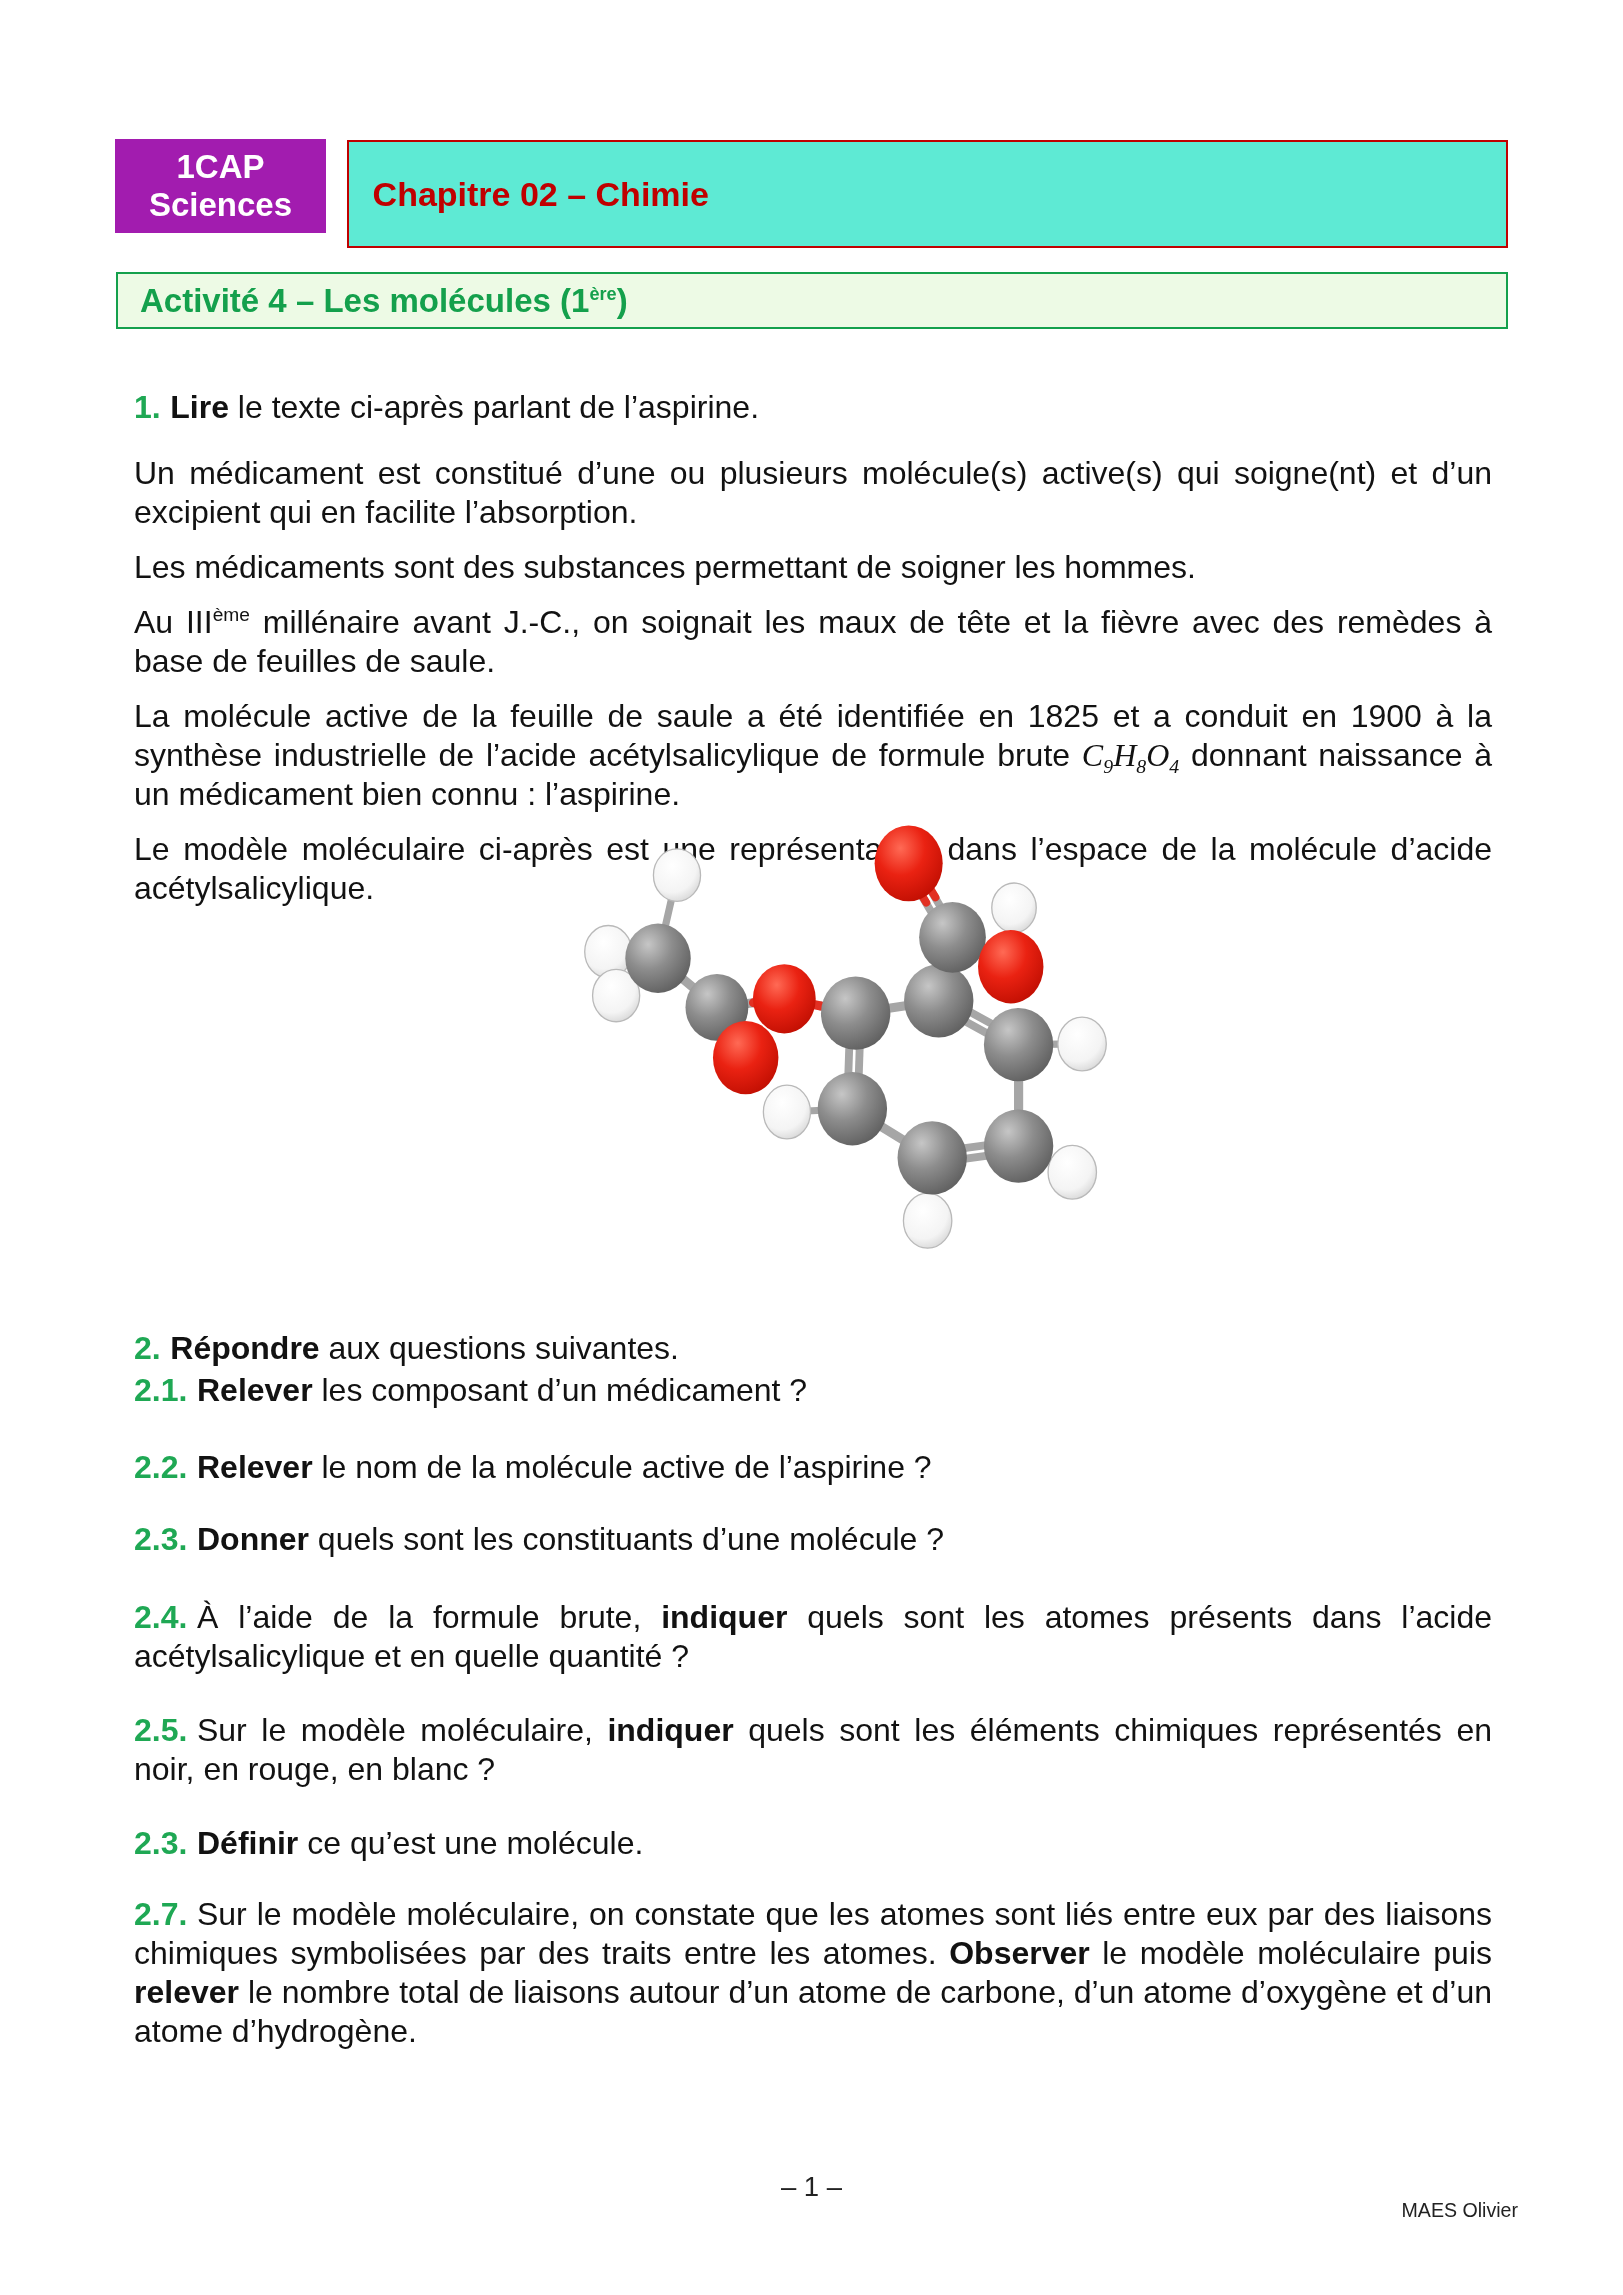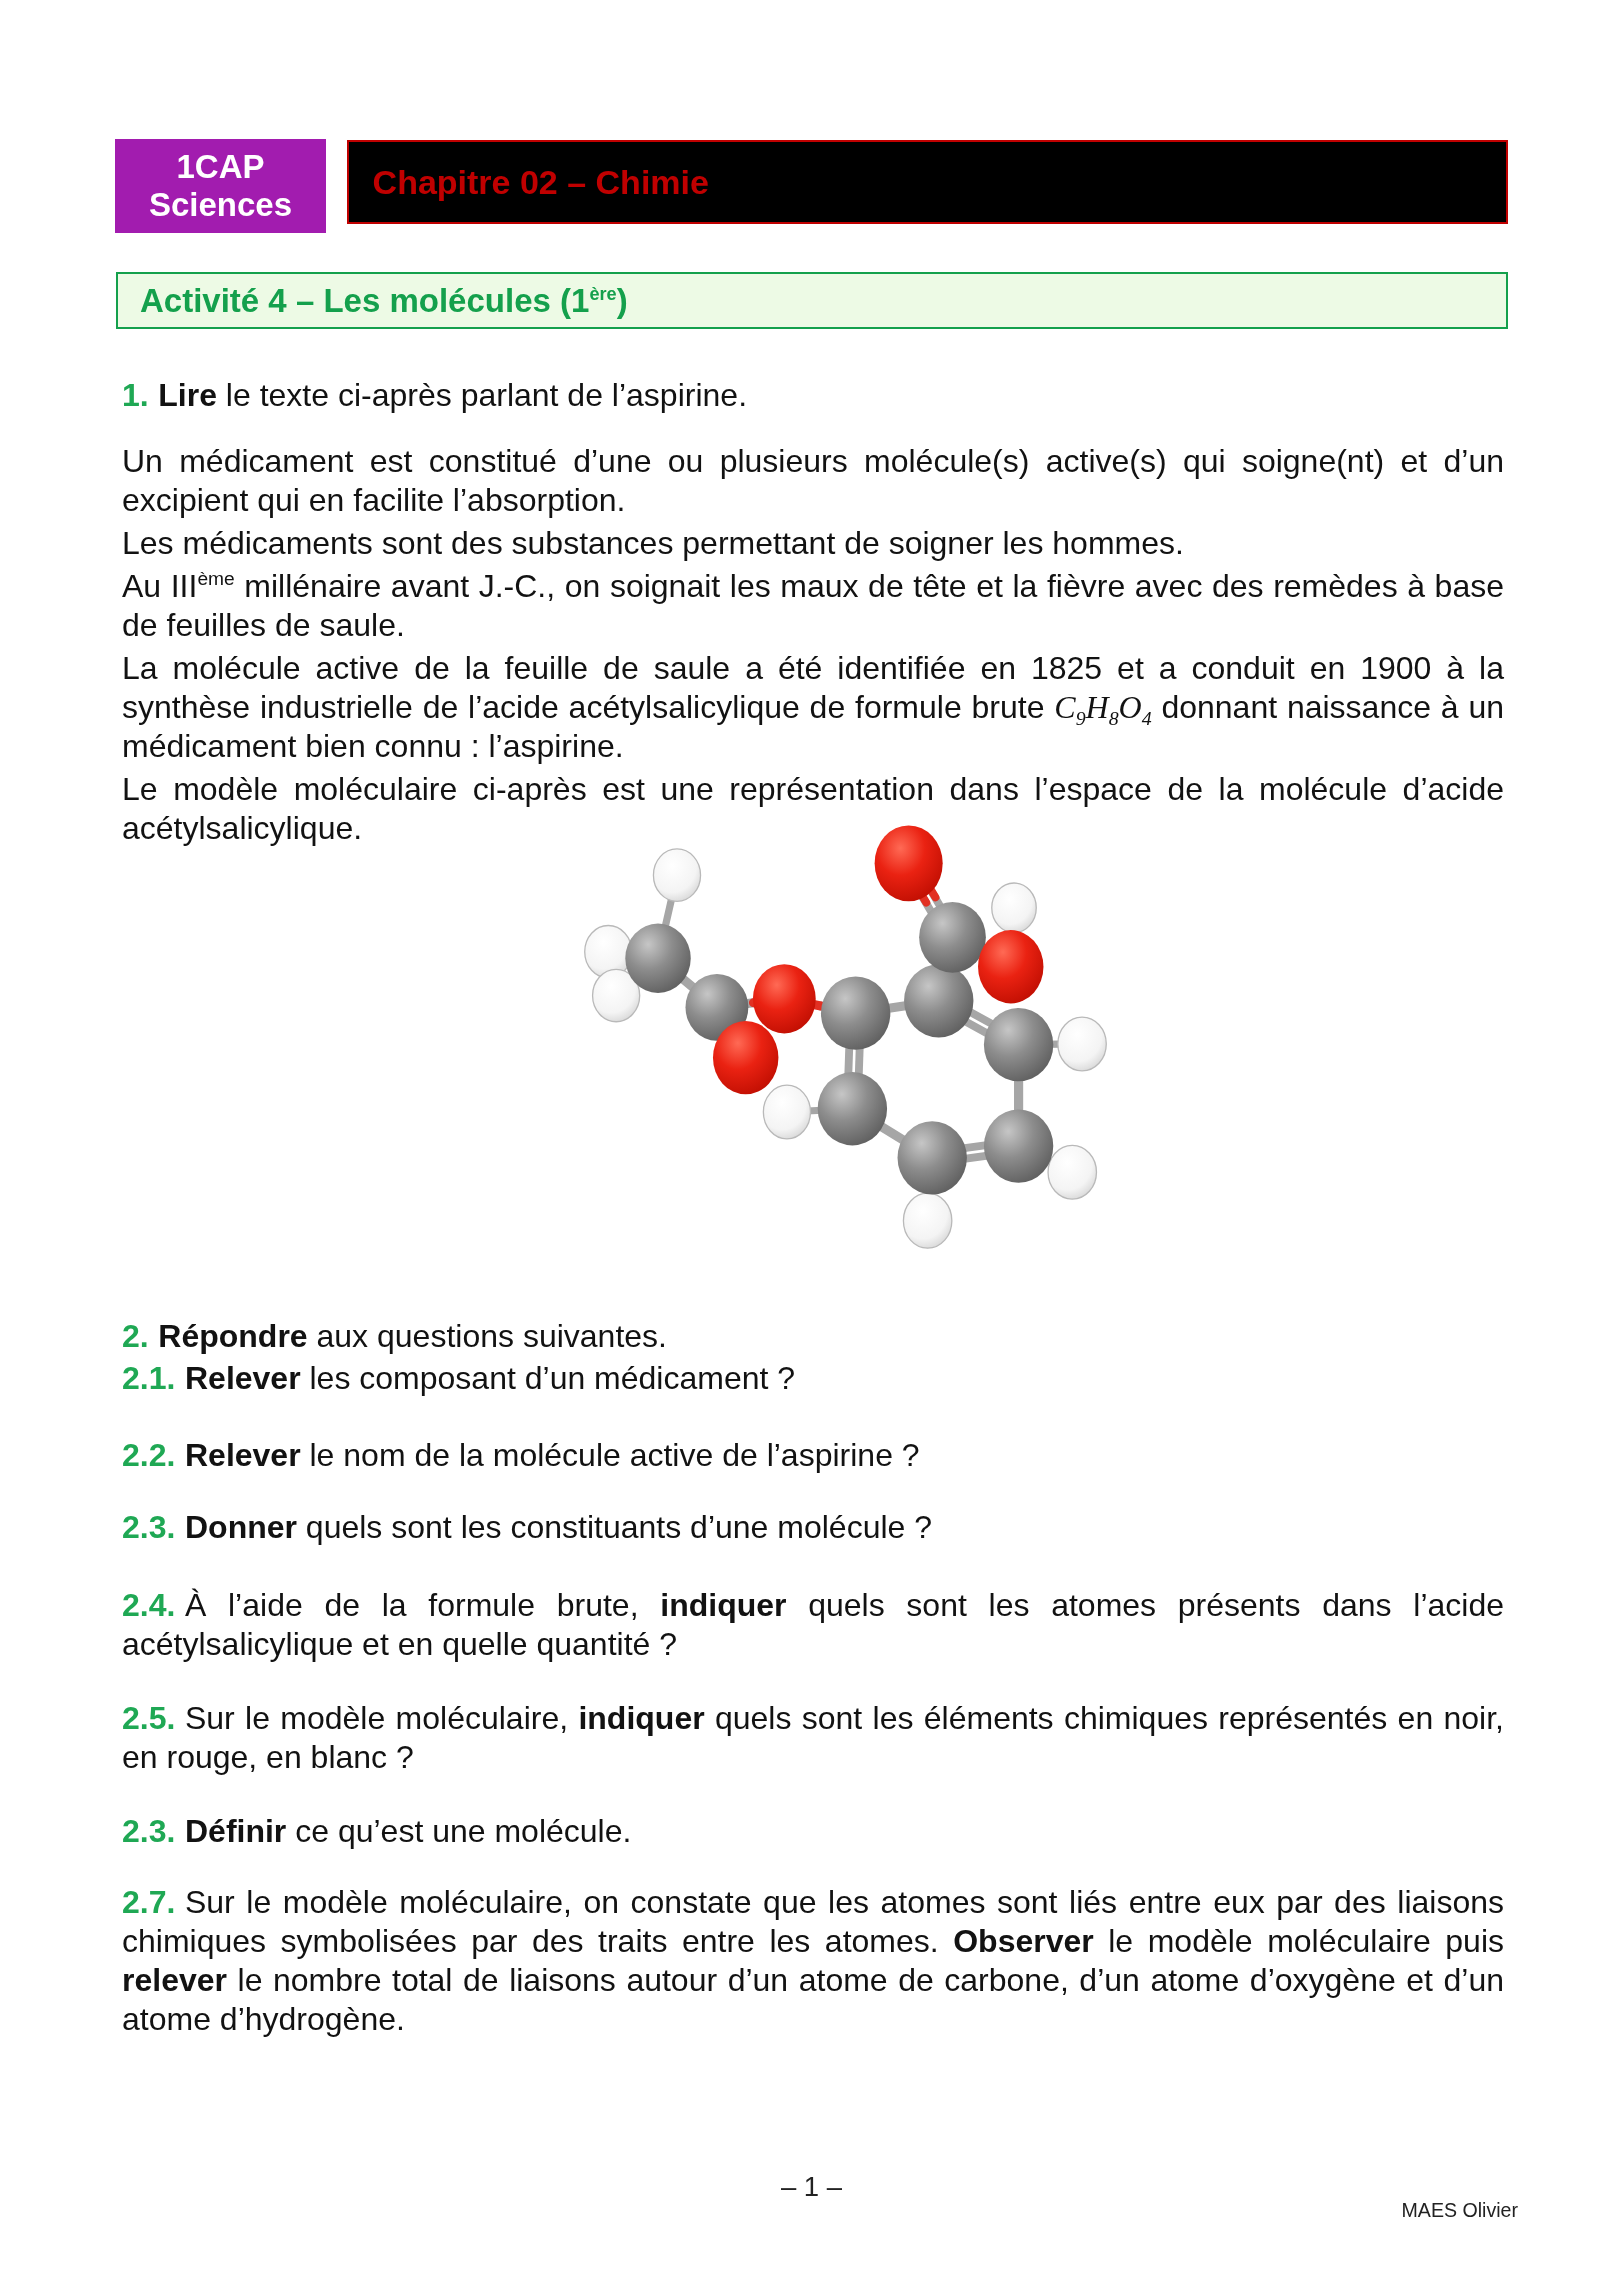--- a/index.html
+++ b/index.html
@@ -4,33 +4,33 @@
 <style>
   html,body{margin:0;padding:0;background:#ffffff;}
   .sheet{position:relative;width:1623px;height:2295px;background:#ffffff;
          font-family:"Liberation Sans",sans-serif;color:#111;overflow:hidden;}
   .abs{position:absolute;}
 
   
   .course-box{left:115px;top:139px;width:211px;height:94px;background:#a21caf;
               display:flex;flex-direction:column;align-items:center;justify-content:center;}
   .course-box .line{color:#ffffff;font-weight:700;font-size:33px;line-height:38px;text-align:center;}
-  .chapter-box{left:347px;top:140px;width:1161px;height:84px;background:#000000;
+  .chapter-box{left:347px;top:140px;width:1161px;height:108px;background:#5eead4;
                border:2.6px solid #c00000;box-sizing:border-box;display:flex;align-items:center;}
   .chapter-title{color:#c00000;font-weight:700;font-size:34px;padding-left:23.6px;}
 
   
   .activity-box{left:116px;top:272px;width:1392px;height:57px;background:#edfae5;
                 border:2.6px solid #14a04c;box-sizing:border-box;display:flex;align-items:center;}
   .activity-title{color:#14a04c;font-weight:700;font-size:33px;padding-left:22px;}
   .act-sup{font-size:55%;vertical-align:super;line-height:0;}
 
   
   .textcol{left:118px;width:1390px;font-size:32px;line-height:39px;color:#121212;}
-  p.para{margin:4px;text-align:justify;}
+  p.para{margin:16px;text-align:justify;}
   p.para.nojust{text-align:left;}
   .qnum{color:#1fa854;font-weight:700;margin-right:0.30em;}
   .run-n{font-weight:400;}
   .run-b{font-weight:700;}
   sup.run-sup{font-size:60%;line-height:0;}
   .run-f{font-family:"Liberation Serif",serif;font-style:italic;}
   sub.run-fsub{font-family:"Liberation Serif",serif;font-style:italic;font-size:62%;line-height:0;}
 
   
   .footer-num{left:0;width:1623px;top:2171px;text-align:center;font-size:27.5px;color:#222;}

